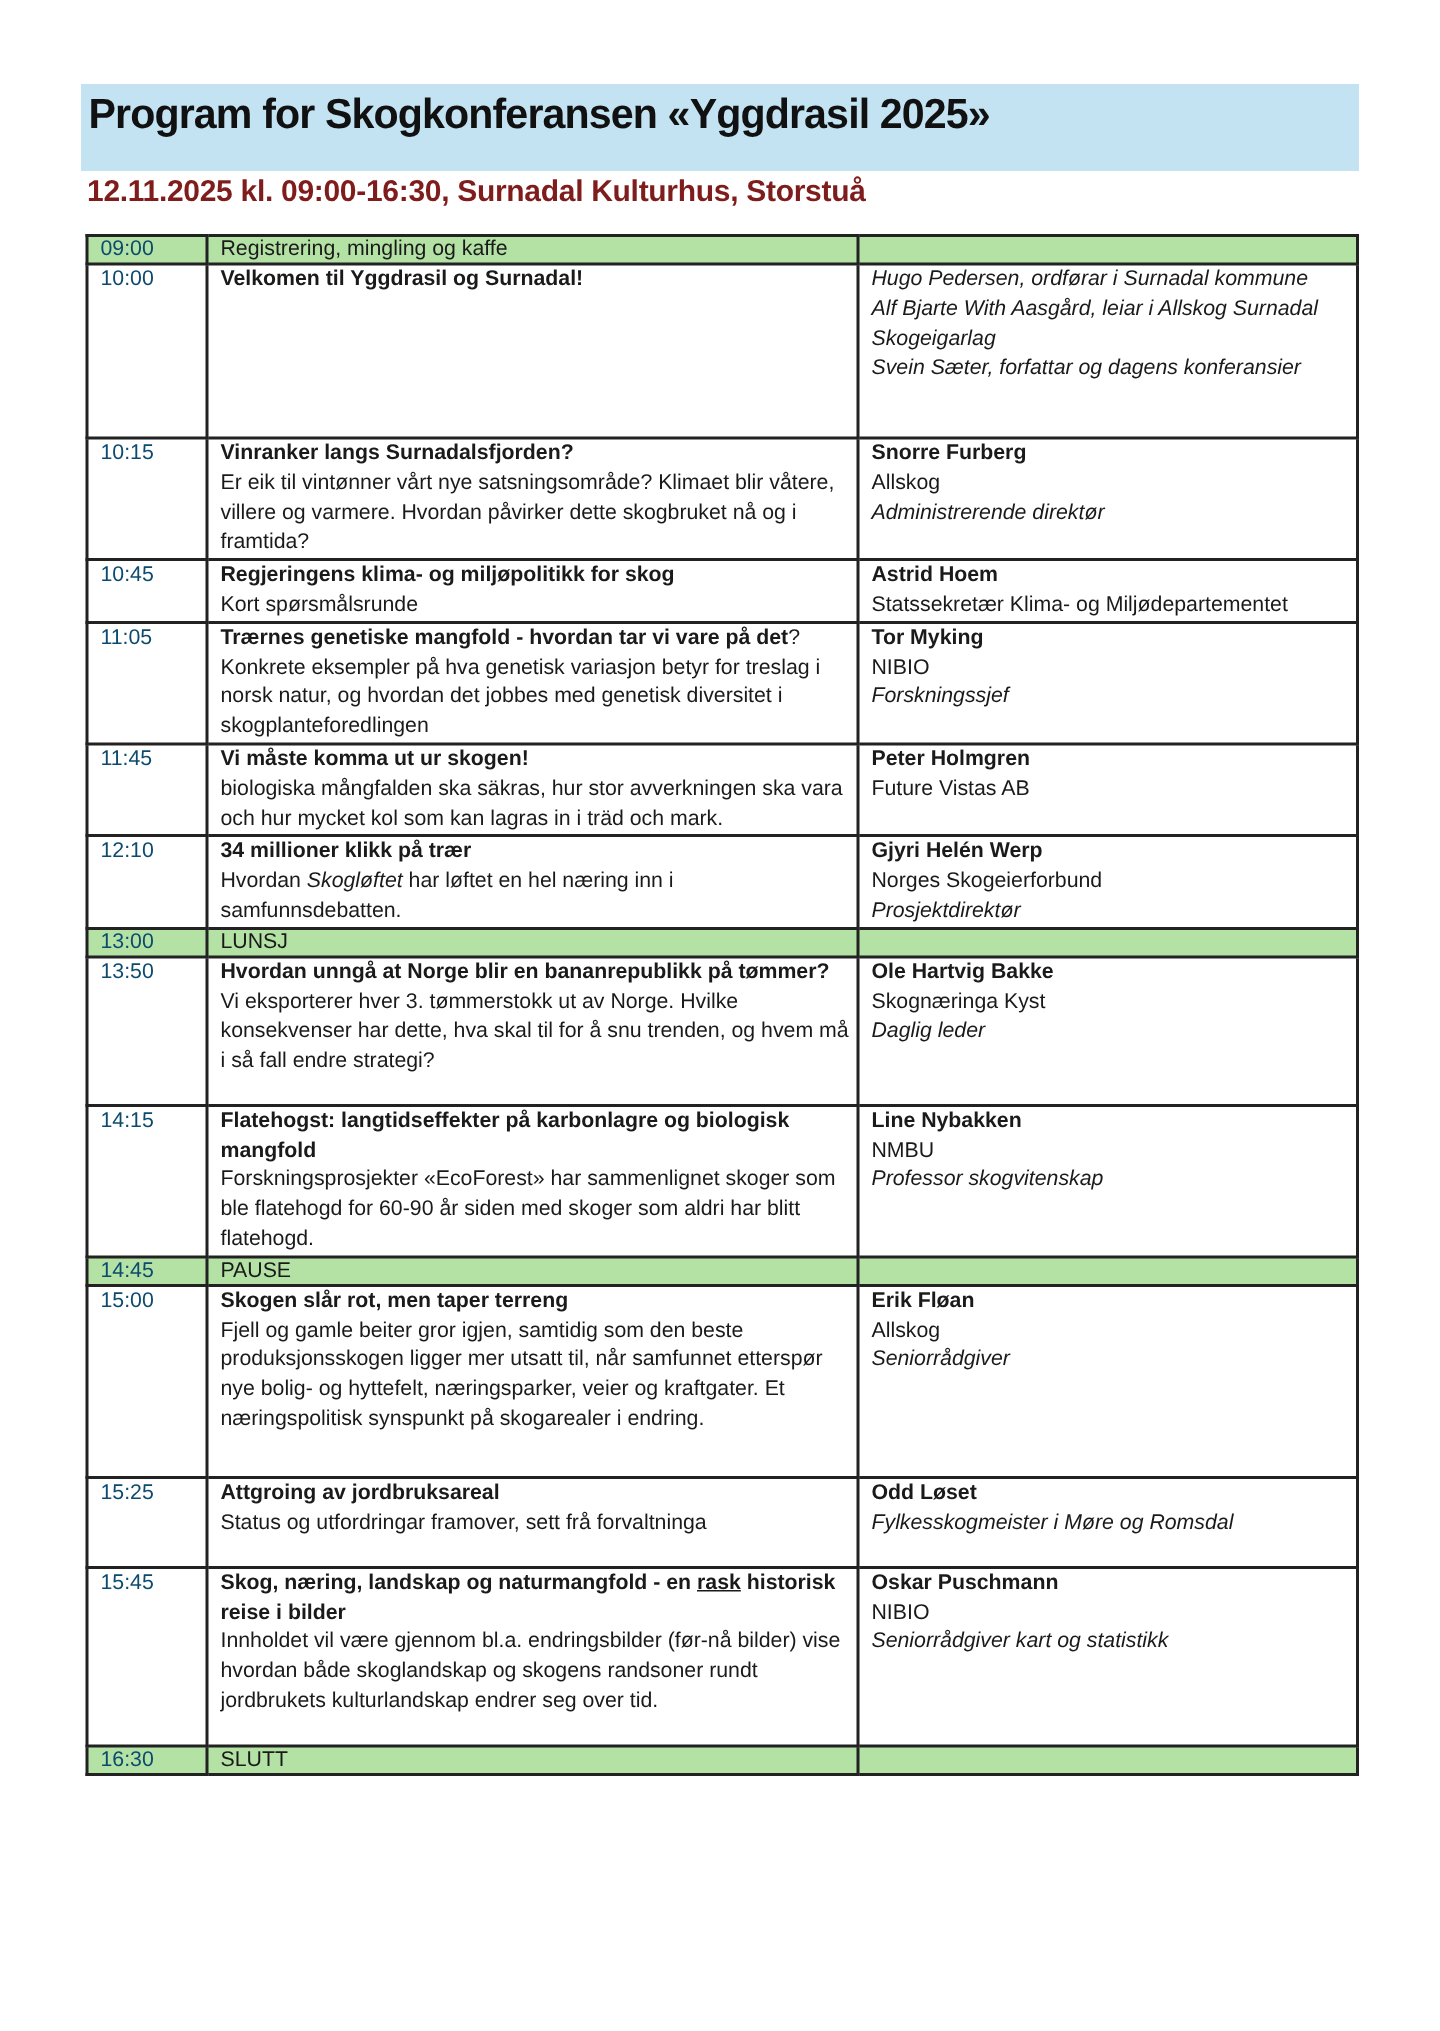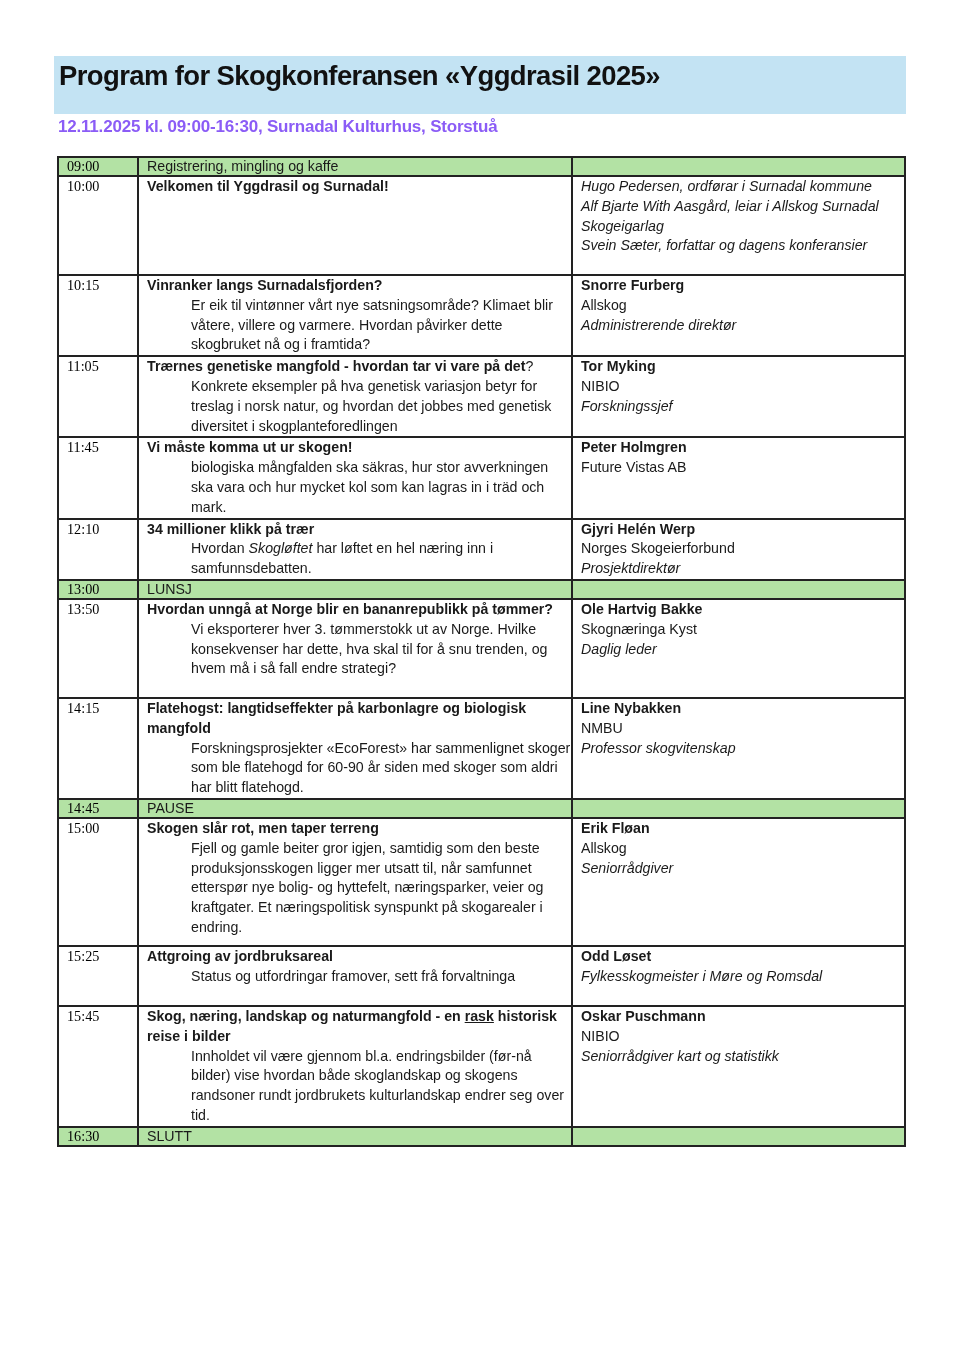--- a/index.html
+++ b/index.html
@@ -9,39 +9,39 @@
     background: #c3e3f3;
   }
   .title {
     position: absolute; left: 5px; top: 4px; margin: 0;
     font-family: "Liberation Sans", sans-serif; font-weight: bold; font-size: 28px;
     letter-spacing: -0.6px; color: #111; white-space: nowrap;
     transform: scaleX(0.98); transform-origin: left;
   }
   .subtitle {
     position: absolute; left: 58px; top: 117px; margin: 0;
-    font-weight: bold; font-size: 17px; color: #8b5cf6; letter-spacing: -0.2px;
+    font-weight: bold; font-size: 20px; color: #7f1d1d; letter-spacing: -0.2px;
   }
   table.program {
     position: absolute; left: 57px; top: 156px; width: 847px;
     border-collapse: collapse; border: 2px solid #111; table-layout: fixed;
     font-size: 14.2px; line-height: 19.8px;
   }
   table.program td {
     border: 2px solid #222; padding: 0 0 0 8px; vertical-align: top;
   }
   col.c-time { width: 80px; }
   col.c-topic { width: 434px; }
   col.c-speaker { width: 333px; }
-  td.time { padding-left: 10px; color: #000000; font-family: Liberation Serif, serif; }
+  td.time { padding-left: 10px; color: #0c4a6e; }
   td.topic { padding-right: 6px; }
   td.speaker { padding-right: 4px; margin-top: 24px; }
   tr.break td { background: #b3e2a4; line-height: 17px; }
   .t-bold { font-weight: bold; display: block; }
-  .t-desc { display: block; margin-left: 44px; }
+  .t-desc { display: block; }
   .s-name { font-weight: bold; display: block; }
   .s-org { display: block; }
   .s-role { font-style: italic; display: block; }
   .s-line { font-style: italic; display: block; }
   .em { font-style: italic; }
   .uline { text-decoration: underline; }
 </style>
 </head>
 <body>
 
@@ -57,21 +57,21 @@
       <col class="c-speaker">
     </colgroup>
   <tbody>
 
     <tr class="break">
       <td class="time">09:00</td>
       <td class="topic">Registrering,  mingling og kaffe</td>
       <td class="speaker"></td>
     </tr>
 
-    <tr style="height:99px">
+    <tr style="height:116px">
       <td class="time">10:00</td>
       <td class="topic">
         <span class="t-bold">Velkomen til Yggdrasil og Surnadal!</span>
       </td>
       <td class="speaker">
         <span class="s-line">Hugo Pedersen,  ordførar i Surnadal kommune</span>
         <span class="s-line">Alf Bjarte With Aasgård, leiar i Allskog Surnadal  Skogeigarlag</span>
         <span class="s-line">Svein Sæter, forfattar og dagens konferansier</span>
       </td>
     </tr>
@@ -82,20 +82,31 @@
         <span class="t-bold">Vinranker langs Surnadalsfjorden?</span>
         <span class="t-desc">Er eik til vintønner vårt nye satsningsområde?  Klimaet blir våtere, villere og varmere.  Hvordan påvirker dette skogbruket  nå og i framtida?</span>
       </td>
       <td class="speaker">
         <span class="s-name">Snorre Furberg</span>
         <span class="s-org">Allskog</span>
         <span class="s-role">Administrerende  direktør</span>
       </td>
     </tr>
 
+    <tr style="height:40px">
+      <td class="time">10:45</td>
+      <td class="topic">
+        <span class="t-bold">Regjeringens  klima- og miljøpolitikk for skog</span>
+        <span class="t-desc">Kort spørsmålsrunde</span>
+      </td>
+      <td class="speaker">
+        <span class="s-name">Astrid Hoem</span>
+        <span class="s-org">Statssekretær  Klima- og Miljødepartementet</span>
+      </td>
+    </tr>
 
     <tr style="height:80px">
       <td class="time">11:05</td>
       <td class="topic">
         <span class="t-bold"><span>Trærnes genetiske mangfold  - hvordan tar vi vare på det</span><span style="font-weight:normal">?</span></span>
         <span class="t-desc">Konkrete  eksempler på hva genetisk variasjon betyr for treslag i norsk natur, og hvordan det jobbes med genetisk diversitet  i skogplanteforedlingen</span>
       </td>
       <td class="speaker">
         <span class="s-name">Tor Myking</span>
         <span class="s-org">NIBIO</span>

